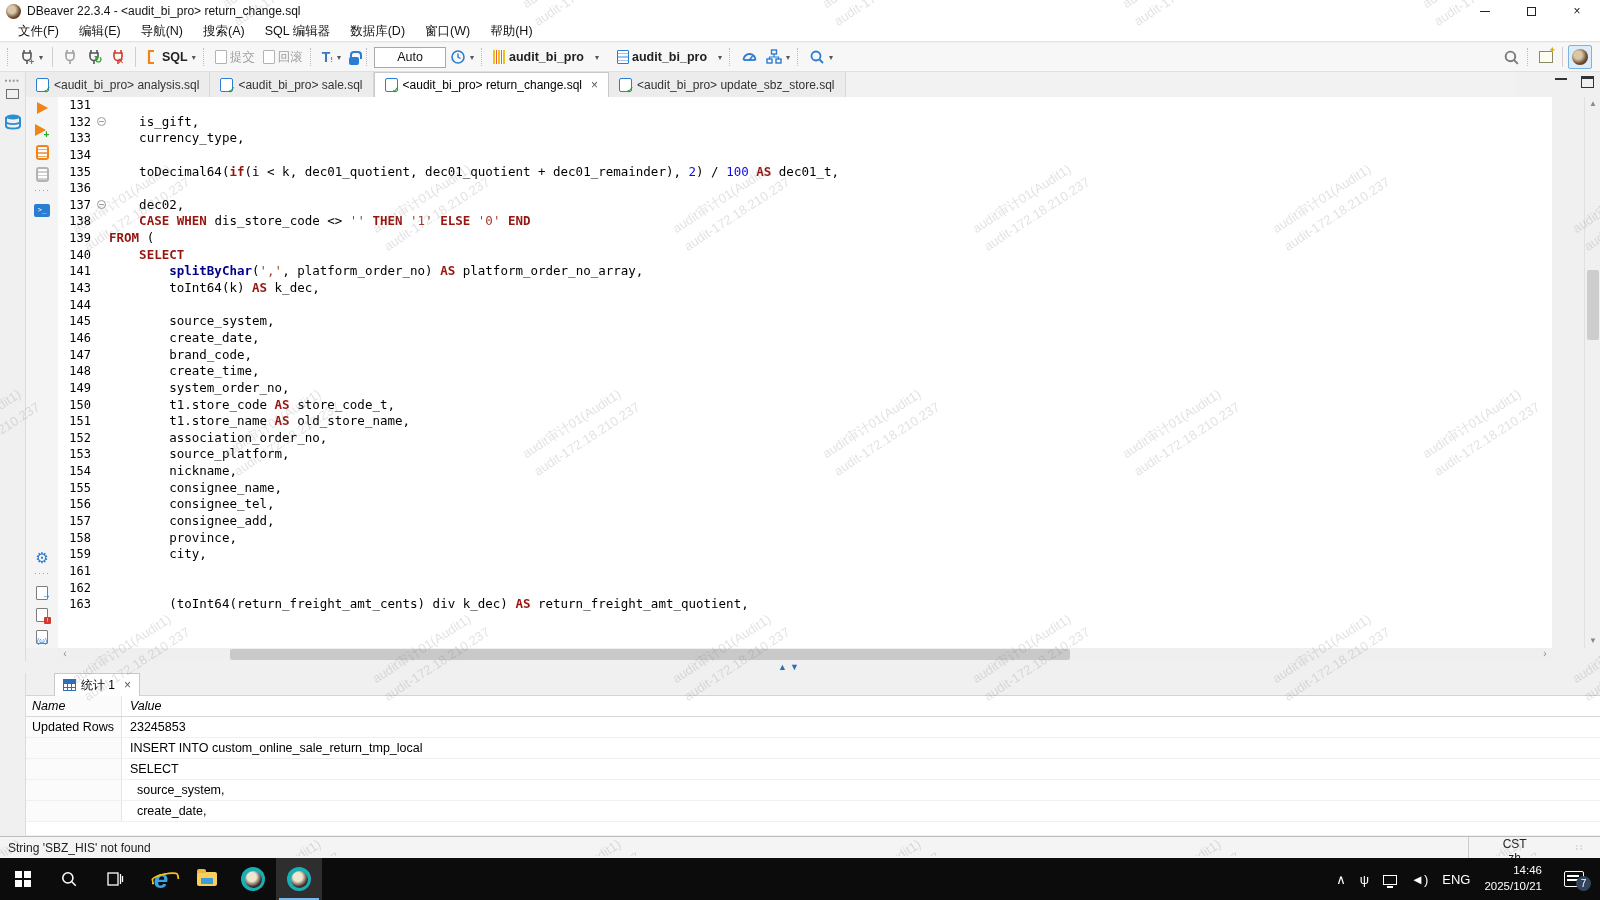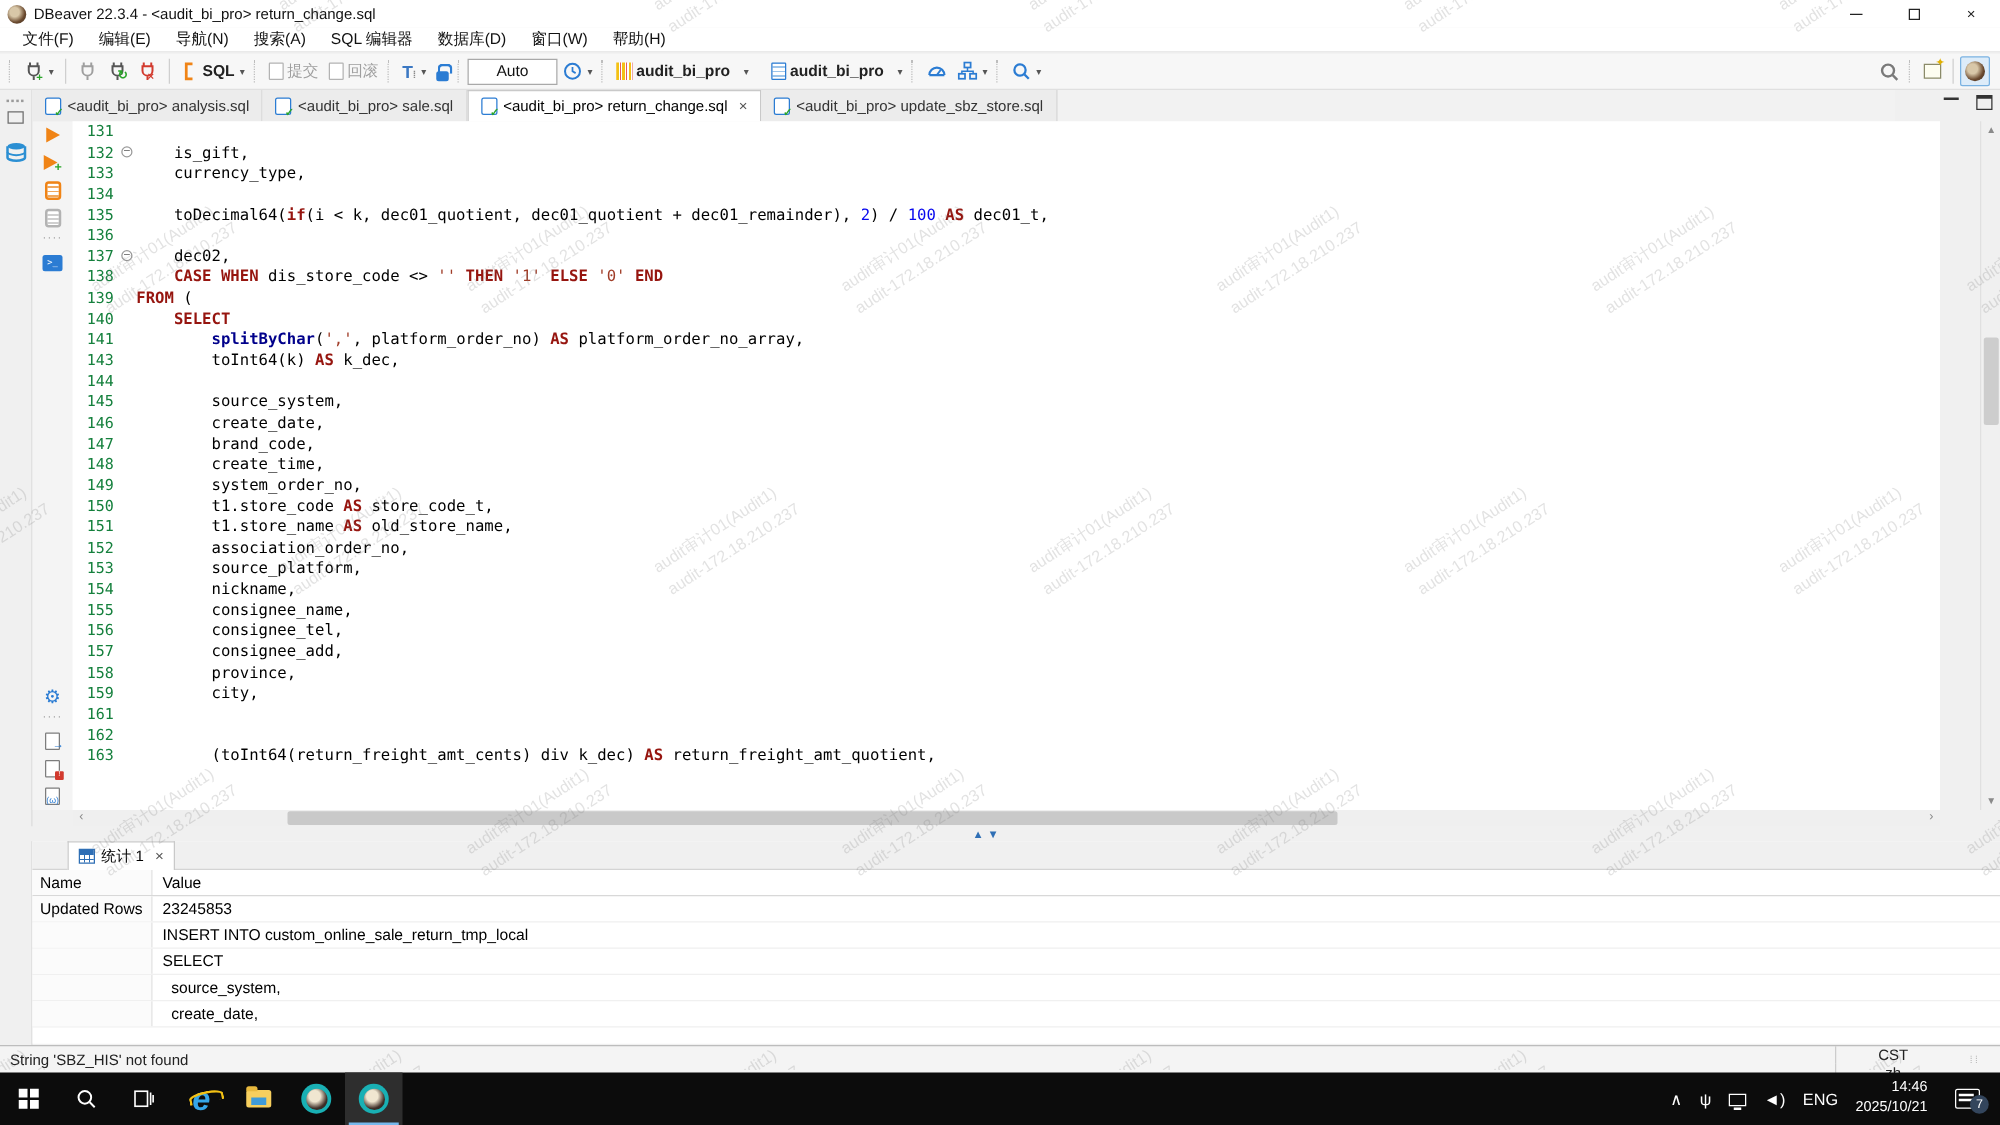--- a/index.html
+++ b/index.html
@@ -63,21 +63,21 @@
   .icon-gear { color:#2b7cd3; font-size:15px; line-height:1; }
   .icon-docsm { width:12px; height:14px; border:1.5px solid #7d7d7d; border-radius:1px; position:relative; background:#fff; }
   .icon-docsm .arrow { position:absolute; right:-4px; top:3px; color:#2b7cd3; font-size:9px; font-weight:bold; }
   .icon-docsm .err { position:absolute; right:-4px; bottom:-3px; width:7px; height:7px; background:#d23a2e; color:#fff; font-size:6px; line-height:7px; text-align:center; border-radius:1px; }
   .icon-docsm .om { position:absolute; left:0px; bottom:-1px; color:#2b7cd3; font-size:7px; }
   .gap-flex { flex:1; }
 
   
   #editor { position:absolute; left:58px; top:97px; width:1494px; height:551px; background:#ffffff; overflow:hidden; font-family:"DejaVu Sans Mono", monospace; font-size:12.5px; }
   .code-line { display:flex; height:16.65px; line-height:16.65px; white-space:pre; }
-  .ln { width:38px; text-align:right; color:#15803d; padding-right:5px; flex:0 0 auto; font-size:12px; }
+  .ln { width:38px; text-align:right; color:#000000; padding-right:5px; flex:0 0 auto; font-size:12px; }
   .foldcol { width:13px; flex:0 0 auto; position:relative; }
   .fold { position:absolute; left:1px; top:3.5px; width:9px; height:9px; border:1px solid #9a9a9a; border-radius:50%; font-size:9px; line-height:7px; text-align:center; color:#777; background:#fff; }
   .codetxt { white-space:pre; }
   .tk-t { color:#000000; }
   .tk-k { color:#96150f; font-weight:bold; }
   .tk-s { color:#a03d28; }
   .tk-n { color:#0909ee; }
   .tk-f { color:#00008b; font-weight:bold; }
 
   
@@ -92,21 +92,21 @@
   #splitter { position:absolute; left:0; top:661px; width:1600px; height:12px; background:#f0f0f0; }
   #splitter .tris { position:absolute; left:778px; top:1px; color:#2f6fb5; font-size:9px; letter-spacing:3px; }
 
   
   #results { position:absolute; left:26px; top:673px; width:1574px; height:162px; background:#ffffff; }
   #res-tabrow { position:absolute; left:0; top:0; width:1574px; height:23px; background:#f0f0f0; border-bottom:1px solid #d4d4d4; display:flex; }
   .res-tab { display:flex; align-items:center; gap:5px; background:#fff; border:1px solid #c9c9c9; border-bottom:none; padding:0 8px; font-size:12px; height:23px; margin-left:28px; }
   .grid-icon { width:13px; height:12px; border:1.5px solid #2f6fb5; background:linear-gradient(#2f6fb5 0 3px, transparent 3px), repeating-linear-gradient(90deg, transparent 0 3px, #2f6fb5 3px 4px), repeating-linear-gradient(transparent 0 3px, #2f6fb5 3px 4px); }
   #res-table { position:absolute; left:0; top:23px; width:1574px; height:139px; font-size:12.5px; }
   .res-row { display:flex; height:21px; line-height:21px; border-bottom:1px solid #f0f0f0; }
-  .res-row.header { border-bottom:1px solid #d8d8d8; background:#ffffff; font-size:12.5px; }
+  .res-row.header { border-bottom:1px solid #d8d8d8; background:#ffffff; font-size:12.5px;font-style:italic; }
   .cell-name { width:96px; padding-left:6px; border-right:1px solid #e4e4e4; background:#fbfbfb; white-space:pre; overflow:hidden; }
   .cell-value { flex:1; padding-left:8px; white-space:pre; overflow:hidden; }
 
   
   #statusbar { position:absolute; left:0; top:836px; width:1600px; height:22px; background:#f4f4f4; border-top:1px solid #bdbdbd; display:flex; align-items:center; font-size:12px; color:#222; }
   #status-msg { padding-left:8px; flex:0 0 auto; }
   #status-spacer { flex:1; }
   .seg { border-left:1px solid #cccccc; height:22px; display:flex; align-items:center; justify-content:center; padding:0 12px; white-space:nowrap; }
   #status-grip { width:40px; color:#b5b5b5; font-size:8px; letter-spacing:2px; text-align:center; }
 

